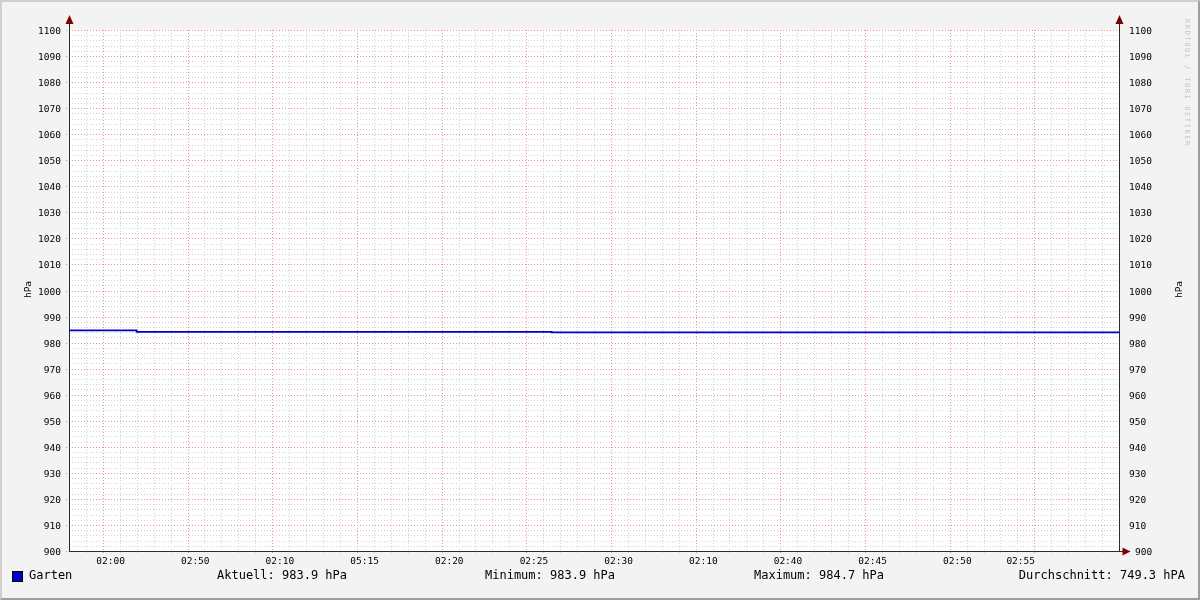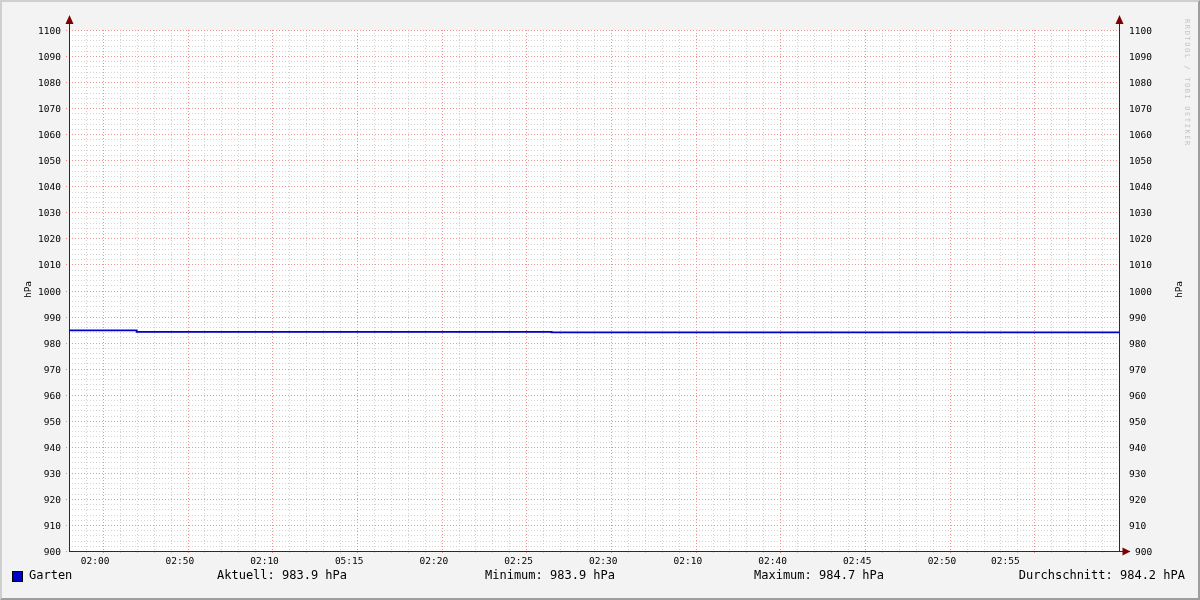--- a/index.html
+++ b/index.html
@@ -8,21 +8,21 @@
     background:#f3f3f3;
     border:2px solid;border-color:#cfcfcf #9e9e9e #9e9e9e #cfcfcf;
     font-family:"DejaVu Sans Mono","Liberation Mono",monospace;
     color:#000;overflow:hidden;
   }
   .chart-title{position:absolute;top:11px;left:0;width:100%;text-align:center;
     font-size:13px;letter-spacing:.3px;}
   svg.plot{position:absolute;left:0;top:0;}
   .tick{position:absolute;font-size:9.5px;line-height:11px;white-space:pre;}
   .ytl{text-align:right;}
-  .xtick{text-align:left;}
+  .xtick{text-align:right;}
   .unit{position:absolute;font-size:9.5px;transform:rotate(-90deg);transform-origin:center;}
   .unit-left{left:17px;top:282px;}
   .unit-right{left:1168px;top:282px;}
   .watermark{position:absolute;left:1181px;top:17px;writing-mode:vertical-rl;
     font-size:7px;letter-spacing:1.6px;color:#c3c3c3;}
   .legend-swatch{position:absolute;left:10px;top:569px;width:11px;height:11px;
     border:1px solid #000;box-sizing:border-box;background:#00c;}
   .stat{position:absolute;top:567px;font-size:12px;line-height:13px;white-space:pre;}
   .legend-label{left:27px;}
   .stat-aktuell{left:215px;}
@@ -269,15 +269,15 @@
       <div class="tick xtick" style="left: 840.968px; width: 44px; top: 553px;">02:45</div>
       <div class="tick xtick" style="left: 925.645px; width: 44px; top: 553px;">02:50</div>
       <div class="tick xtick" style="left: 989px; width: 44px; top: 553px;">02:55</div>
     </div>
 
   <span class="legend-swatch" style="background: rgb(0, 0, 204);"></span>
   <span class="stat legend-label">Garten</span>
   <span class="stat stat-aktuell">Aktuell: 983.9 hPa</span>
   <span class="stat stat-minimum">Minimum: 983.9 hPa</span>
   <span class="stat stat-maximum">Maximum: 984.7 hPa</span>
-  <span class="stat stat-durchschnitt">Durchschnitt: 984.2 hPA</span>
+  <span class="stat stat-durchschnitt">Durchschnitt: 749.3 hPA</span>
 
 </div>
 
 </body></html>

